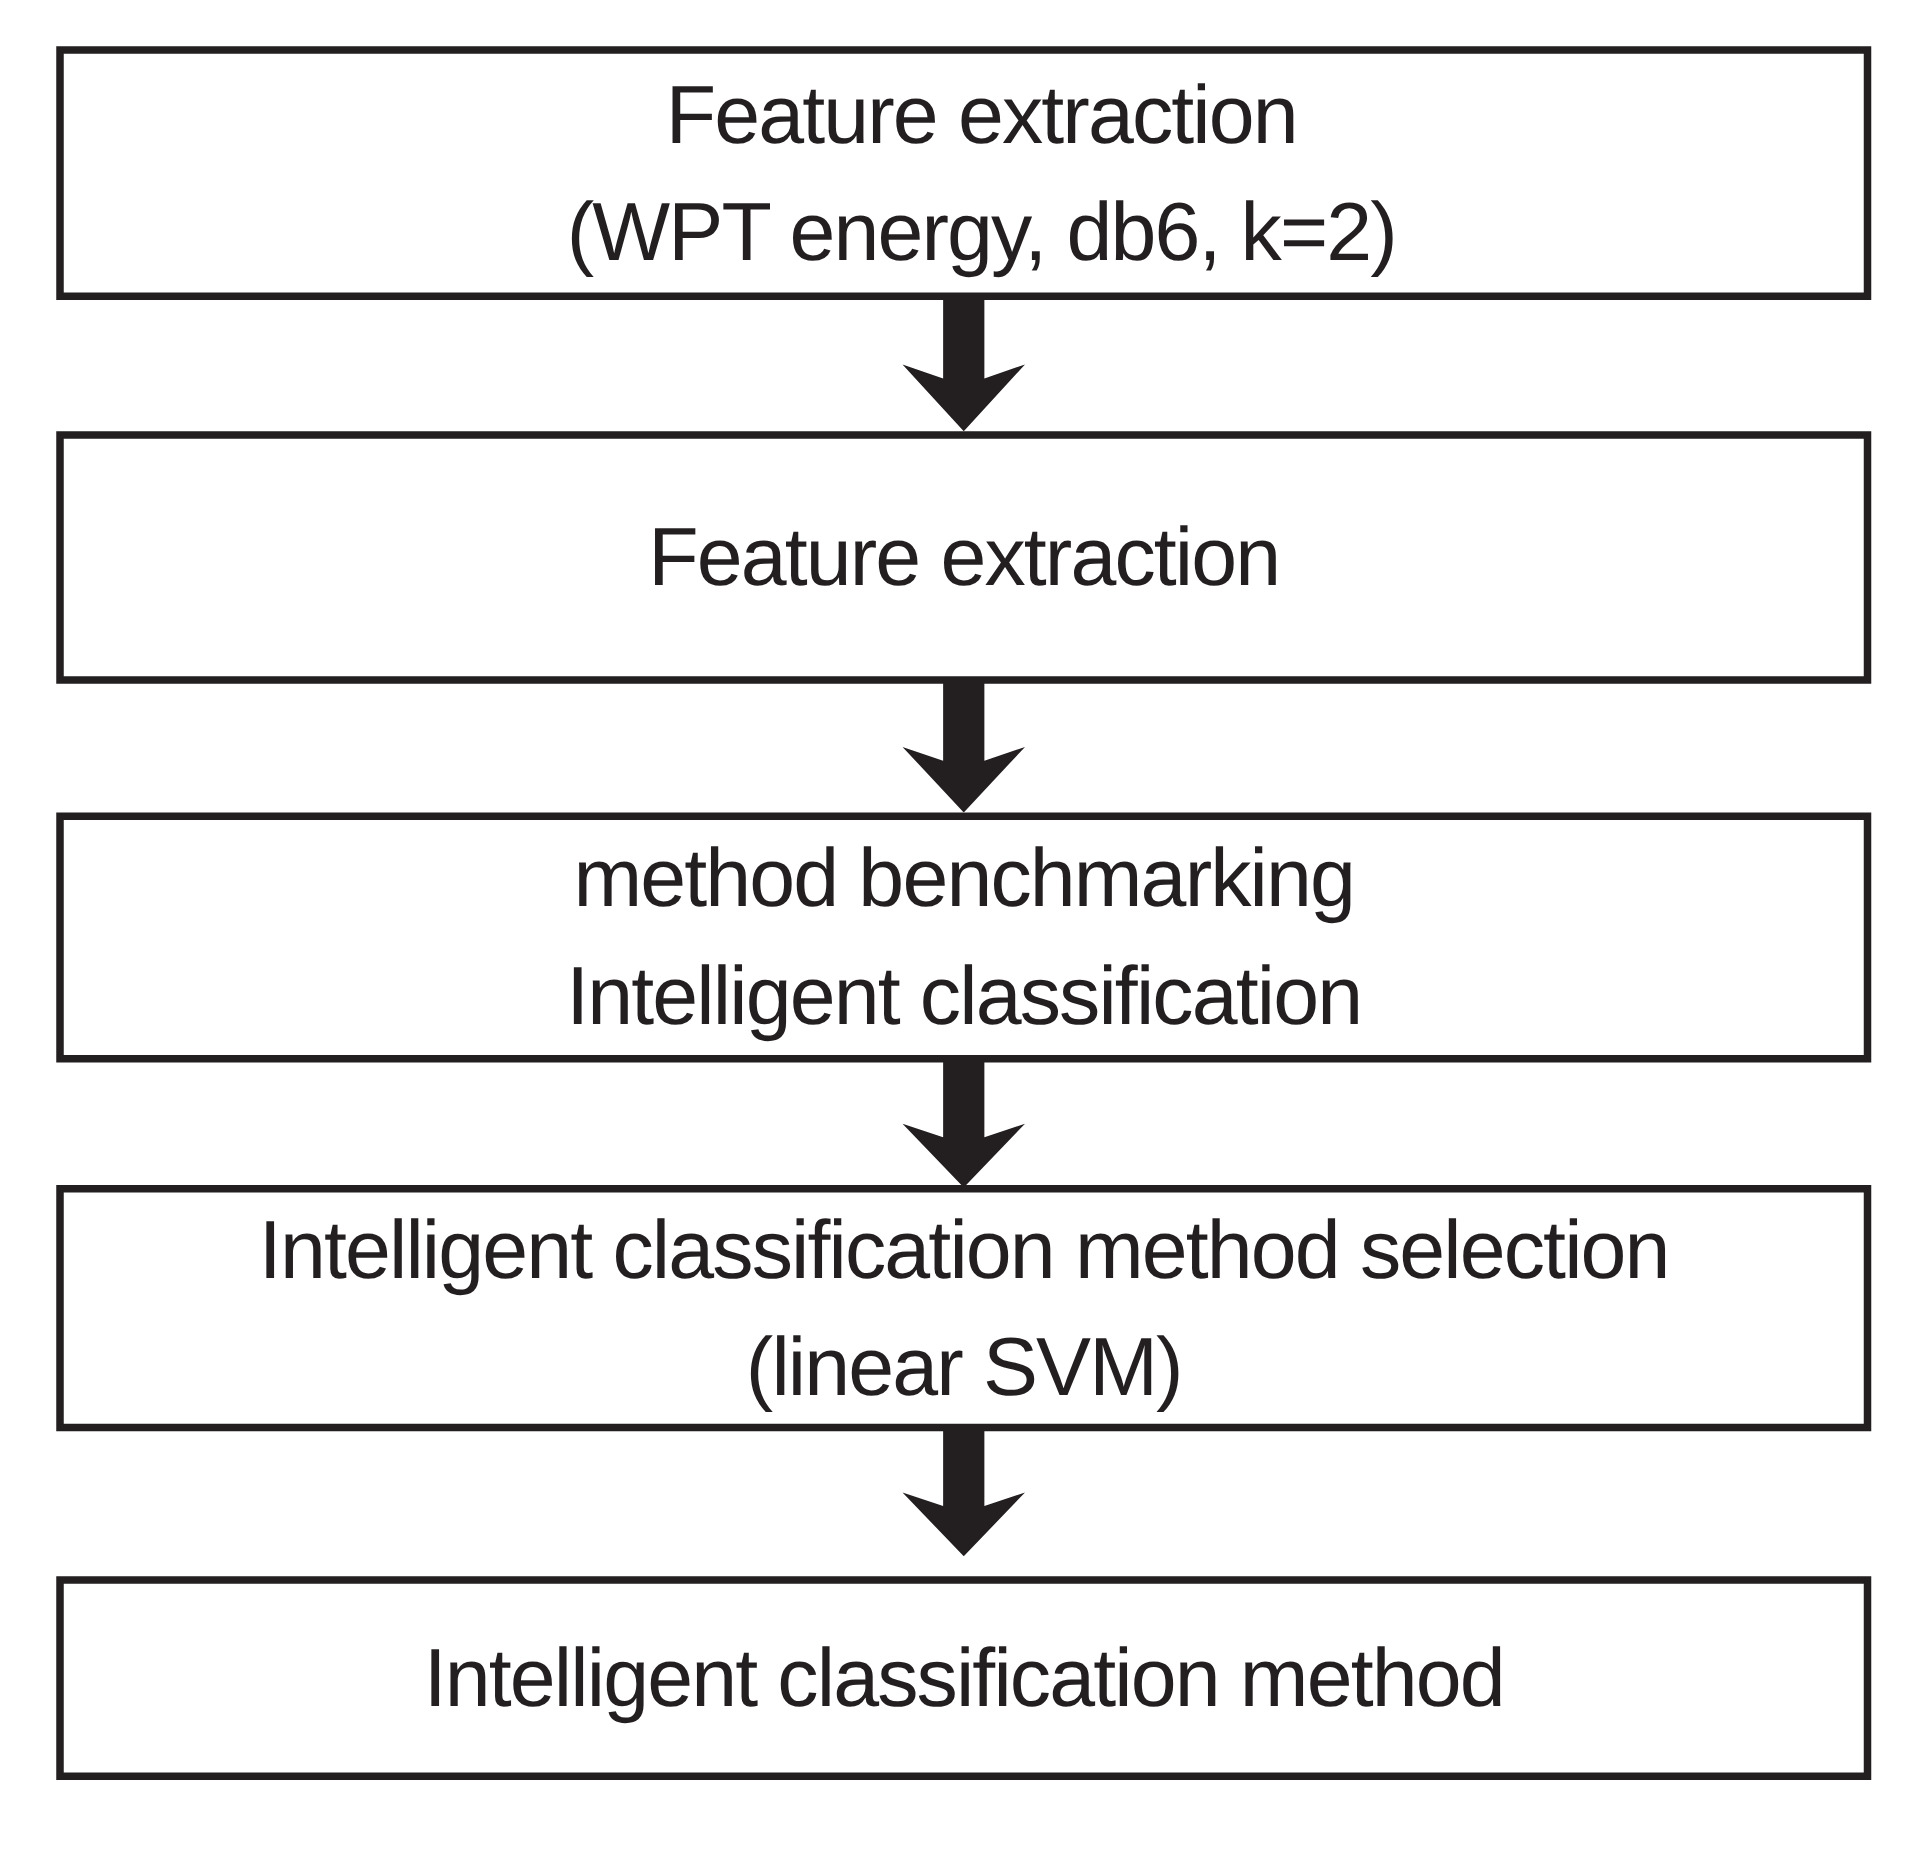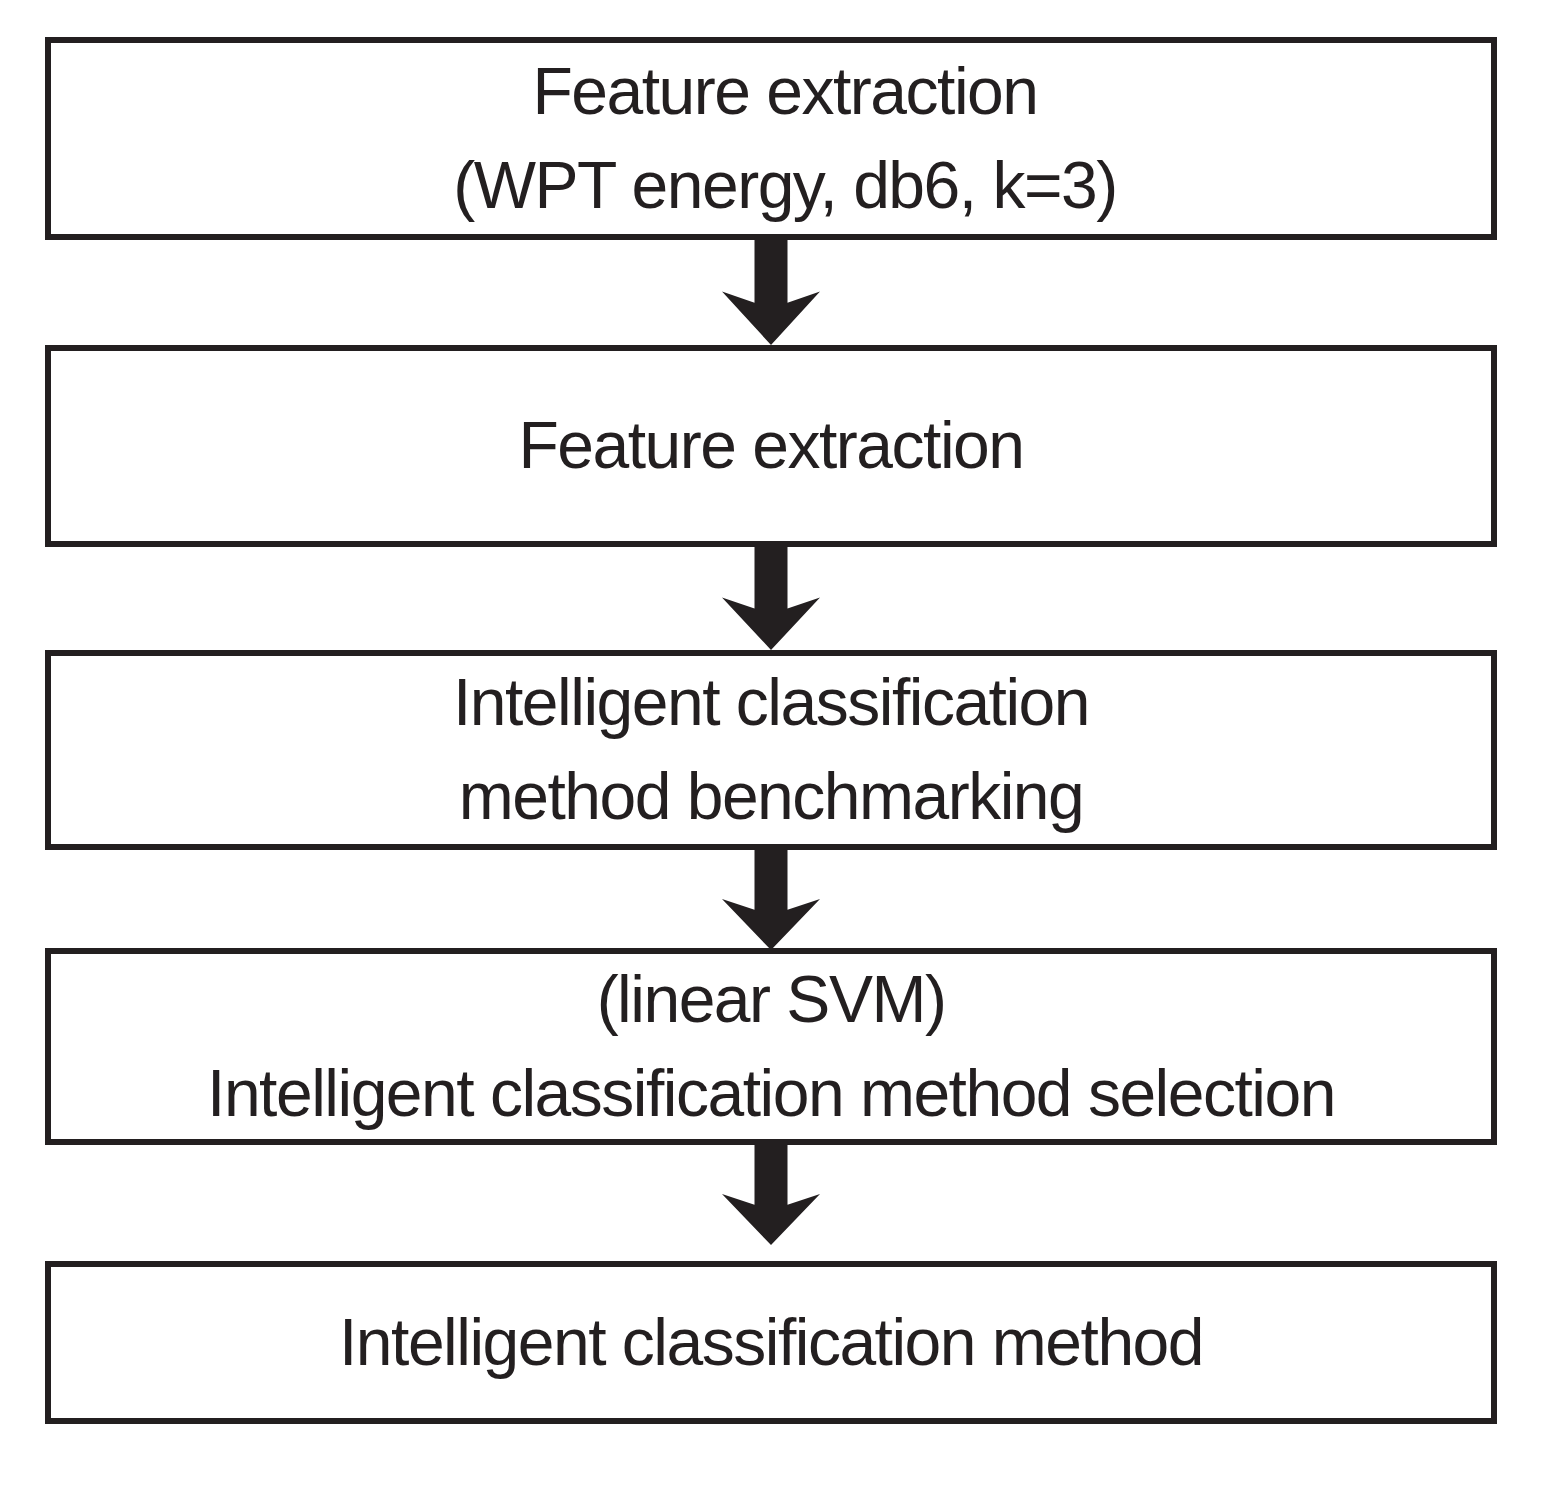--- a/index.html
+++ b/index.html
@@ -60,53 +60,53 @@
     height: 100%;
   }
 </style>
 </head>
 <body>
 
 <div class="diagram">
 
   <div class="flow-box box-1">
     <span class="box-line">Feature extraction</span>
-    <span class="box-line">(WPT energy, db6, k=3)</span>
+    <span class="box-line">(WPT energy, db6, k=2)</span>
   </div>
 
   <div class="flow-arrow arrow-1">
     <svg viewBox="0 0 98 104" preserveAspectRatio="none" aria-hidden="true">
       <polygon fill="currentColor" points="32.5,0 65.5,0 65.5,63 98,52 49,104 0,52 32.5,63"></polygon>
     </svg>
   </div>
 
   <div class="flow-box box-2">
     <span class="box-line">Feature extraction</span>
   </div>
 
   <div class="flow-arrow arrow-2">
     <svg viewBox="0 0 98 104" preserveAspectRatio="none" aria-hidden="true">
       <polygon fill="currentColor" points="32.5,0 65.5,0 65.5,63 98,52 49,104 0,52 32.5,63"></polygon>
     </svg>
   </div>
 
   <div class="flow-box box-3">
+    <span class="box-line">method benchmarking</span>
     <span class="box-line">Intelligent classification</span>
-    <span class="box-line">method benchmarking</span>
   </div>
 
   <div class="flow-arrow arrow-3">
     <svg viewBox="0 0 98 104" preserveAspectRatio="none" aria-hidden="true">
       <polygon fill="currentColor" points="32.5,0 65.5,0 65.5,63 98,52 49,104 0,52 32.5,63"></polygon>
     </svg>
   </div>
 
   <div class="flow-box box-4">
+    <span class="box-line">Intelligent classification method selection</span>
     <span class="box-line">(linear SVM)</span>
-    <span class="box-line">Intelligent classification method selection</span>
   </div>
 
   <div class="flow-arrow arrow-4">
     <svg viewBox="0 0 98 104" preserveAspectRatio="none" aria-hidden="true">
       <polygon fill="currentColor" points="32.5,0 65.5,0 65.5,63 98,52 49,104 0,52 32.5,63"></polygon>
     </svg>
   </div>
 
   <div class="flow-box box-5">
     <span class="box-line">Intelligent classification method</span>

